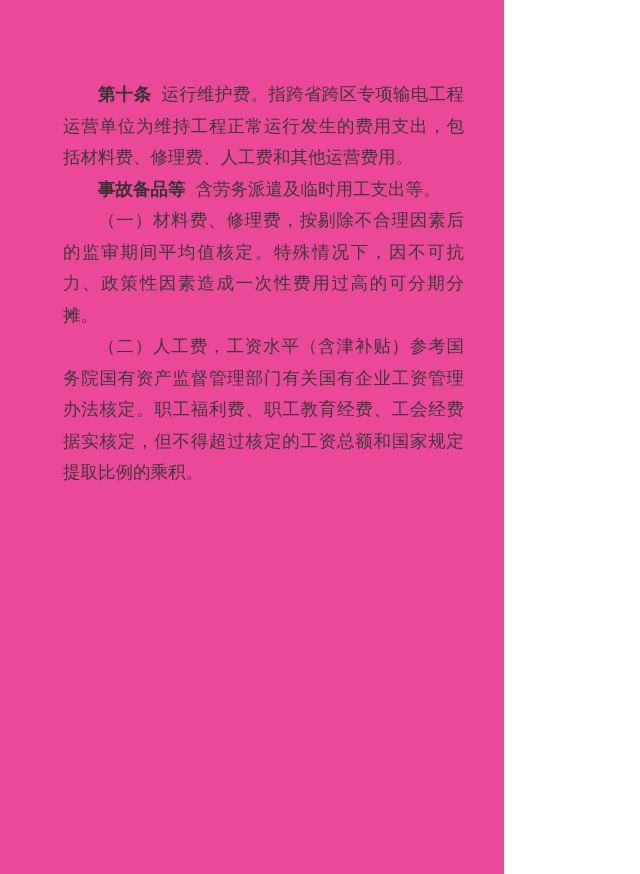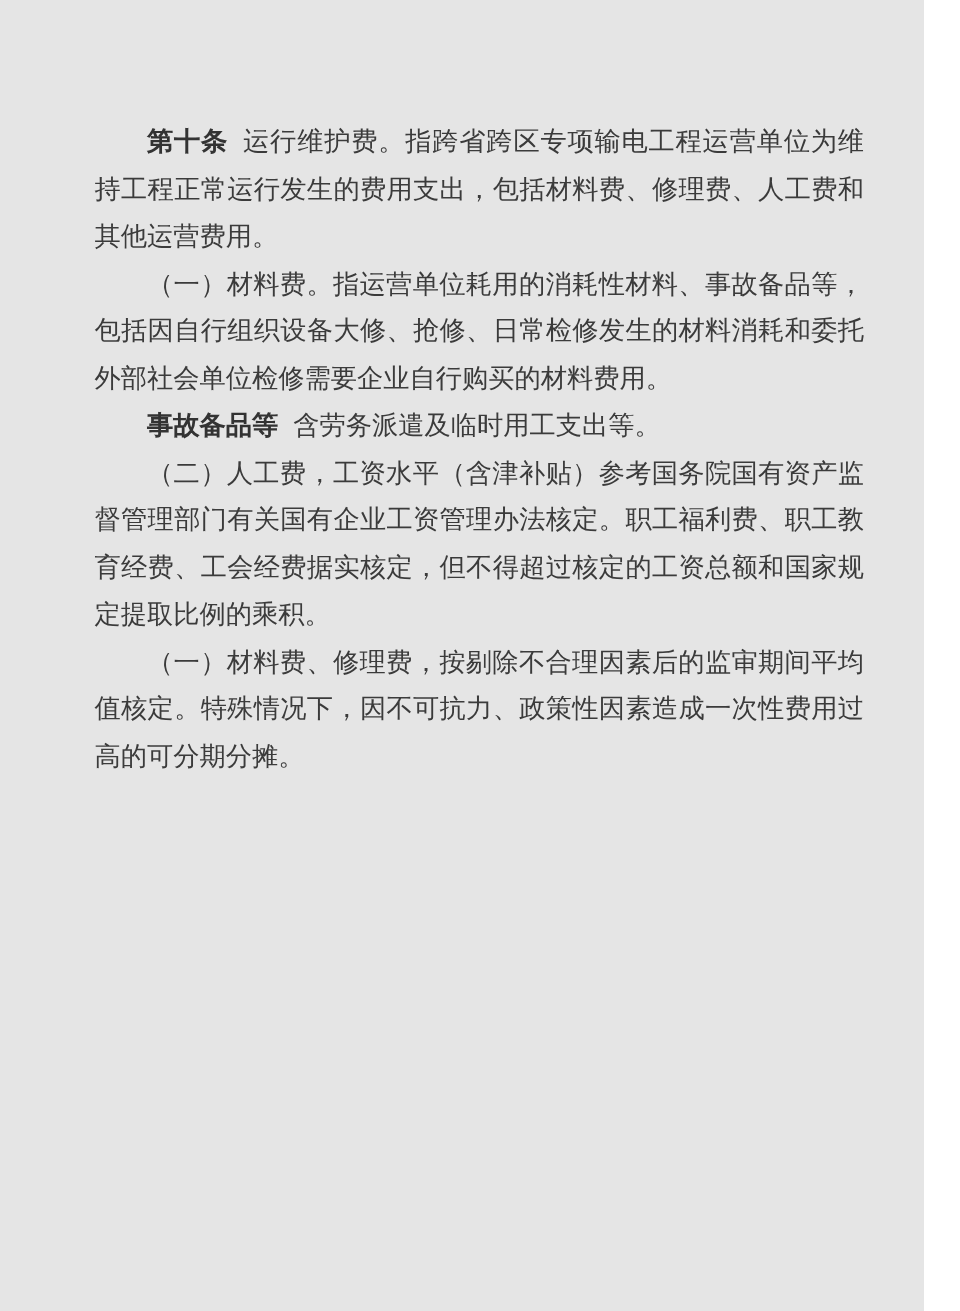--- a/index.html
+++ b/index.html
@@ -8,24 +8,24 @@
     background: #ffffff;
   }
   body {
     width: 640px;
     height: 874px;
     overflow: hidden;
     font-family: "Liberation Serif", serif;
   }
   .page {
     box-sizing: border-box;
-    width: 616px;
+    width: 504px;
     height: 874px;
     padding: 79px 40px 0 63px;
-    background: #e5e5e5;
+    background: #ec4899;
   }
   .para {
     margin: 0;
     font-size: 17.5px;
     line-height: 31.5px;
     letter-spacing: 0;
     text-align: justify;
     text-indent: 35px;
     color: #3b3b3b;
     word-break: normal;
@@ -39,32 +39,29 @@
 </style>
 </head>
 <body>
 
 <div class="page">
 
   <p class="para">
     <span class="article-label">第十条</span><span>运行维护费。指跨省跨区专项输电工程运营单位为维持工程正常运行发生的费用支出，包括材料费、修理费、人工费和其他运营费用。</span>
   </p>
 
-  <p class="para">
-    <span>（一）材料费。指运营单位耗用的消耗性材料、事故备品等，包括因自行组织设备大修、抢修、日常检修发生的材料消耗和委托外部社会单位检修需要企业自行购买的材料费用。</span>
-  </p>
 
 
 
 
   <p class="para">
     <span class="article-label">事故备品等</span><span>含劳务派遣及临时用工支出等。</span>
   </p>
 
   <p class="para">
-    <span>（二）人工费，工资水平（含津补贴）参考国务院国有资产监督管理部门有关国有企业工资管理办法核定。职工福利费、职工教育经费、工会经费据实核定，但不得超过核定的工资总额和国家规定提取比例的乘积。</span>
+    <span>（一）材料费、修理费，按剔除不合理因素后的监审期间平均值核定。特殊情况下，因不可抗力、政策性因素造成一次性费用过高的可分期分摊。</span>
   </p>
 
   <p class="para">
-    <span>（一）材料费、修理费，按剔除不合理因素后的监审期间平均值核定。特殊情况下，因不可抗力、政策性因素造成一次性费用过高的可分期分摊。</span>
+    <span>（二）人工费，工资水平（含津补贴）参考国务院国有资产监督管理部门有关国有企业工资管理办法核定。职工福利费、职工教育经费、工会经费据实核定，但不得超过核定的工资总额和国家规定提取比例的乘积。</span>
   </p>
 
 </div>
 
 </body></html>

